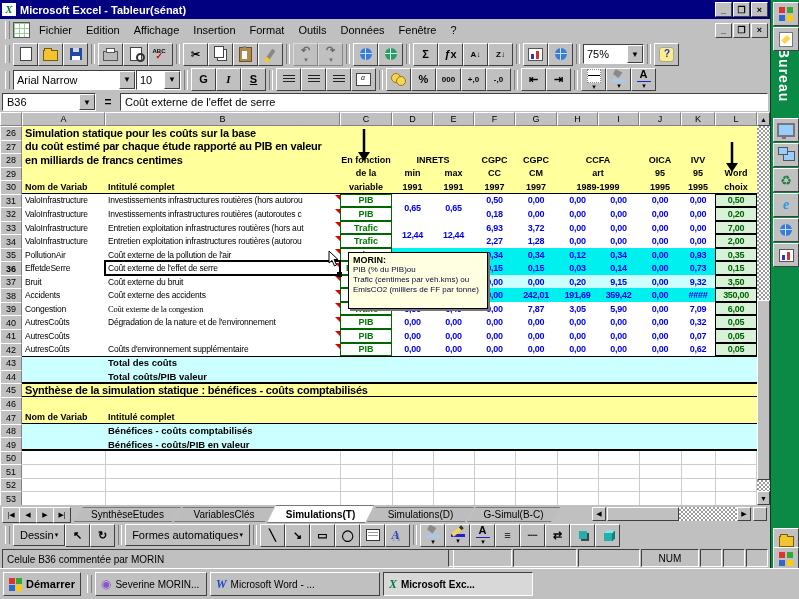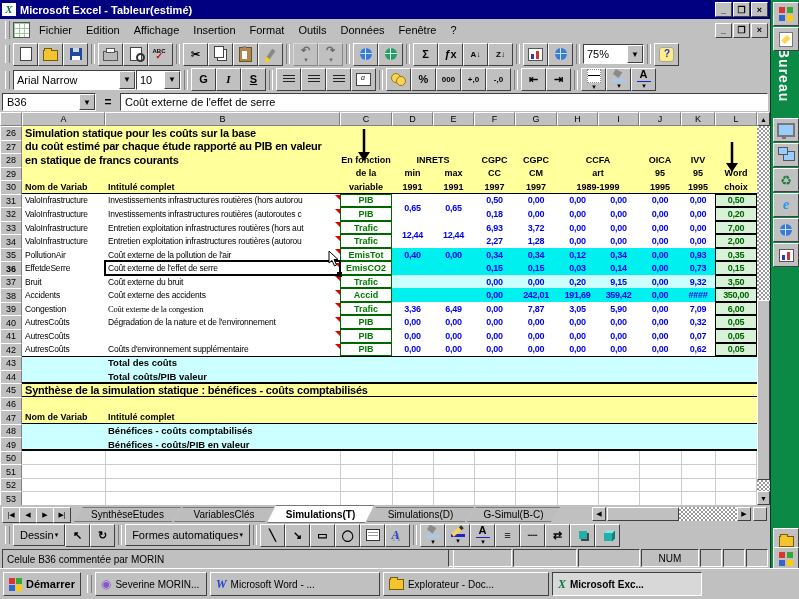--- a/index.html
+++ b/index.html
@@ -167,21 +167,21 @@
   .ic-ie{color:#2196F3;font:bold italic 14px "Liberation Serif",serif;line-height:14px;}
 </style>
 </head>
 <body>
 
 <div id="screen">
   <div id="xlwin">
 
     <div id="titlebar">
       <span class="appic">X</span>
-      <span class="ttl">Microsoft Excel - Tableur(estimé)</span>
+      <span class="ttl">Microsoft Excel - Tableur(sénat)</span>
       <span class="wbtn out">_</span>
       <span class="wbtn out">❐</span>
       <span class="wbtn out">×</span>
     </div>
 
     <div id="menubar">
       <span class="handle"></span>
       <span class="sheetic"></span>
       <span id="menuitems" style="display:flex">
           <div class="mitem" style="position: static;">Fichier</div>
@@ -379,21 +379,21 @@
         <div class="colhdr" style="position: absolute; left: 681px; top: 0px; width: 34px; height: 14px;">K</div>
         <div class="colhdr" style="position: absolute; left: 715px; top: 0px; width: 42px; height: 14px;">L</div>
         <div class="rowhdr" style="position: absolute; left: 0px; top: 14px; width: 22px; height: 14.535px;">26</div>
         <div class="band" style="position: absolute; left: 22px; top: 14px; width: 735px; height: 14.035px; background: rgb(255, 255, 156);"></div>
         <div class="cell k-ban" style="position: absolute; left: 22px; top: 14px; width: 735px; height: 13.535px;">Simulation statique pour les coûts sur la base</div>
         <div class="rowhdr" style="position: absolute; left: 0px; top: 27.535px; width: 22px; height: 14.535px;">27</div>
         <div class="band" style="position: absolute; left: 22px; top: 27.535px; width: 735px; height: 14.035px; background: rgb(255, 255, 156);"></div>
         <div class="cell k-ban" style="position: absolute; left: 22px; top: 27.535px; width: 735px; height: 13.535px;">du coût estimé par chaque étude rapporté au PIB en valeur</div>
         <div class="rowhdr" style="position: absolute; left: 0px; top: 41.07px; width: 22px; height: 14.535px;">28</div>
         <div class="band" style="position: absolute; left: 22px; top: 41.07px; width: 735px; height: 14.035px; background: rgb(255, 255, 156);"></div>
-        <div class="cell k-ban" style="position: absolute; left: 22px; top: 41.07px; width: 318px; height: 13.535px;">en statique de francs courants</div>
+        <div class="cell k-ban" style="position: absolute; left: 22px; top: 41.07px; width: 318px; height: 13.535px;">en milliards de francs centimes</div>
         <div class="cell k-h" style="position: absolute; left: 340px; top: 41.07px; width: 52px; height: 13.535px;">En fonction</div>
         <div class="cell k-h" style="position: absolute; left: 392px; top: 41.07px; width: 82px; height: 13.535px;">INRETS</div>
         <div class="cell k-h" style="position: absolute; left: 474px; top: 41.07px; width: 41px; height: 13.535px;">CGPC</div>
         <div class="cell k-h" style="position: absolute; left: 515px; top: 41.07px; width: 42px; height: 13.535px;">CGPC</div>
         <div class="cell k-h" style="position: absolute; left: 557px; top: 41.07px; width: 82px; height: 13.535px;">CCFA</div>
         <div class="cell k-h" style="position: absolute; left: 639px; top: 41.07px; width: 42px; height: 13.535px;">OICA</div>
         <div class="cell k-h" style="position: absolute; left: 681px; top: 41.07px; width: 34px; height: 13.535px;">IVV</div>
         <div class="rowhdr" style="position: absolute; left: 0px; top: 54.605px; width: 22px; height: 14.535px;">29</div>
         <div class="band" style="position: absolute; left: 22px; top: 54.605px; width: 735px; height: 14.035px; background: rgb(255, 255, 156);"></div>
         <div class="cell k-h" style="position: absolute; left: 340px; top: 54.605px; width: 52px; height: 13.535px;">de la</div>
@@ -665,20 +665,26 @@
         <div id="selbox" style="position: absolute; left: 104px; top: 148.35px; width: 237px; height: 15.535px;"></div>
         <div id="selhandle" style="position: absolute; left: 337px; top: 159.885px; width: 5px; height: 5px;"></div>
         <div class="darrow" style="position: absolute; left: 355px; top: 17px; width: 18px; height: 32px;"><svg width="18" height="32" viewBox="0 0 18 32">
             <line x1="9" y1="0" x2="9" y2="24" stroke="#000" stroke-width="2.5"></line>
             <polygon points="3,23 15,23 9,32" fill="#000"></polygon>
           </svg></div>
         <div class="darrow" style="position: absolute; left: 723px; top: 30px; width: 18px; height: 30px;"><svg width="18" height="30" viewBox="0 0 18 30">
             <line x1="9" y1="0" x2="9" y2="22" stroke="#000" stroke-width="2.5"></line>
             <polygon points="3,21 15,21 9,30" fill="#000"></polygon>
           </svg></div>
+        <div id="commentbox" style="position: absolute; left: 348px; top: 139.815px; width: 140px; height: 57px;">
+          <div class="ca" style="position: static;">MORIN:</div>
+          <div class="cl" style="position: static;">PIB (% du PIB)ou</div>
+          <div class="cl" style="position: static;">Trafic (centimes par véh.kms) ou</div>
+          <div class="cl" style="position: static;">EmisCO2 (milliers de FF par tonne)</div>
+        </div>
         <div id="cursor" style="position: absolute; left: 328px; top: 137.815px; width: 12px; height: 18px;"><svg width="12" height="18" viewBox="0 0 12 18">
             <polygon points="1,1 1,13 4,10.5 6.5,16 8.5,15 6,9.5 10,9.5" fill="#fff" stroke="#000" stroke-width="1"></polygon>
           </svg></div>
         <div class="sbtn out" style="position: absolute; left: 757px; top: 0px; width: 13px; height: 14px;">▲</div>
         <div class="hatch" style="position: absolute; left: 757px; top: 14px; width: 13px; height: 379px;"></div>
         <div class="sthumb out" style="position: absolute; left: 757px; top: 188px; width: 13px; height: 180px;"></div>
         <div class="sbtn out" style="position: absolute; left: 757px; top: 379px; width: 13px; height: 14px;">▼</div>
       </div>
 
     <div id="tabbar">
@@ -821,23 +827,19 @@
     <span class="handle"></span>
     <span id="taskbtns" style="display:flex">
         <div class="tkbtn out" style="position: static; width: 112px;">
           <div style="color: rgb(136, 85, 204); font-size: 12px; position: static;">◉</div>
           <div class="tklab" style="position: static;">Severine MORIN...</div>
         </div>
         <div class="tkbtn out" style="position: static; width: 170px;">
           <div style="color: rgb(34, 68, 204); font: italic bold 12px &quot;Liberation Serif&quot;, serif; position: static;">W</div>
           <div class="tklab" style="position: static;">Microsoft Word - ...</div>
         </div>
-        <div class="tkbtn out" style="position: static; width: 166px;">
-          <div class="ic ic-folder" style="margin-top: 0px;"></div>
-          <div class="tklab" style="position: static;">Explorateur - Doc...</div>
-        </div>
         <div class="tkbtn in pressed" style="position: static; width: 150px;">
           <div style="color: rgb(10, 122, 69); font: italic bold 12px &quot;Liberation Serif&quot;, serif; position: static;">X</div>
           <div class="tklab" style="position: static;">Microsoft Exc...</div>
         </div>
       </span>
   </div>
 </div>
 
 </body></html>

